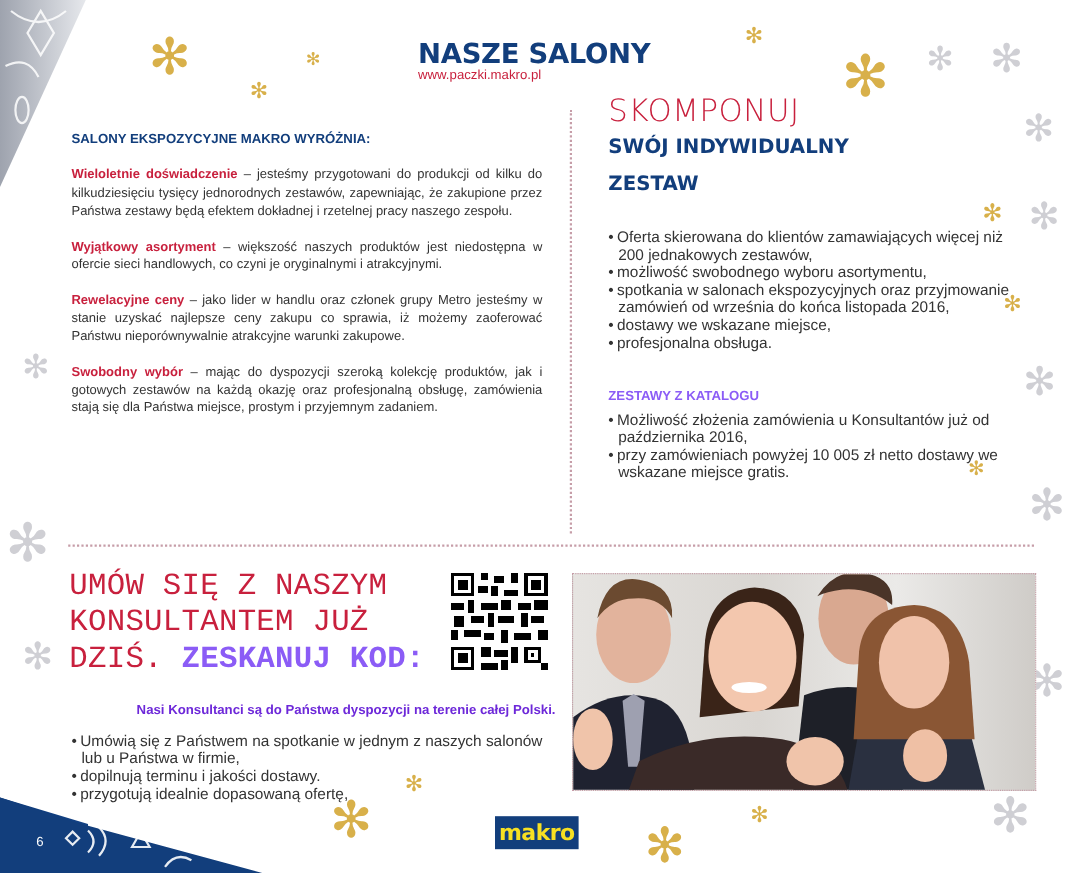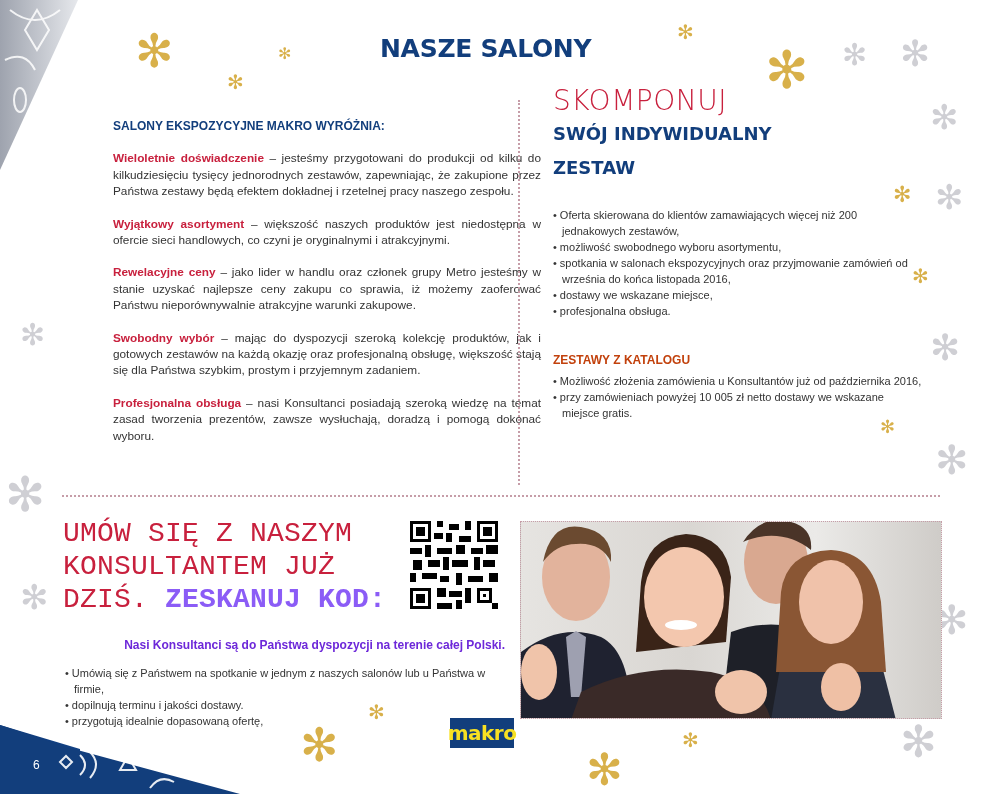--- a/index.html
+++ b/index.html
@@ -8,48 +8,48 @@
 
   .left-deco { position:absolute; left:0; top:0; width:80px; height:794px; }
   .flake { position:absolute; font-family:"DejaVu Sans", sans-serif; line-height:1; }
   .flake.gold { color:#d8b04a; }
   .flake.silver { color:#cfcfd4; }
 
   .header { position:absolute; left:380px; top:34px; width:230px; text-align:left; }
   .header h1 { font-family:"DejaVu Sans", sans-serif; font-weight:bold; font-size:25px; color:#123e7c; letter-spacing:-0.3px; }
   .header .url { font-size:12px; color:#c8203d; margin-top:-2px; }
 
-  .left-col { position:absolute; left:65px; top:118px; width:428px; font-size:11.8px; line-height:16.4px;margin-left:48px; }
+  .left-col { position:absolute; left:65px; top:118px; width:428px; font-size:11.8px; line-height:16.4px; }
   .left-col .sec-title { font-weight:bold; color:#123e7c; font-size:12px; margin-bottom:16px; }
   .left-col p { text-align:justify; margin-bottom:16px; color:#333; }
   .left-col p b { color:#c8203d; }
 
   .vdivider { position:absolute; left:518px; top:100px; height:385px; border-left:2px dotted #c69da8; }
   .hdivider { position:absolute; left:62px; top:495px; width:878px; border-top:2px dotted #c69da8; }
 
   .right-col { position:absolute; left:553px; top:85px; width:370px; }
   .right-col .t1 { font-family:"DejaVu Sans", sans-serif; font-weight:200; font-size:28px; color:#c8203d; letter-spacing:0.5px; line-height:32px; }
   .right-col .t2 { font-family:"DejaVu Sans", sans-serif; font-weight:bold; font-size:18px; color:#123e7c; line-height:34px; }
-  .bullets { list-style:none; font-size:11px; line-height:16px; color:#333; }
+  .bullets { list-style:none; font-size:14px; line-height:16px; color:#333; }
   .bullets li { padding-left:9px; text-indent:-9px; }
   .bullets li::before { content:"\2022"; margin-right:3px; }
   .list1 { margin-top:22px; }
-  .cat-title { margin-top:34px; font-weight:bold; color:#c2410c; font-size:12px; margin-bottom:6px; }
+  .cat-title { margin-top:34px; font-weight:bold; color:#8b5cf6; font-size:12px; margin-bottom:6px; }
 
   .cta { position:absolute; left:63px; top:517px; width:340px; font-family:Liberation Mono, monospace; font-size:28px; line-height:33px; color:#c8203d; font-weight:200; letter-spacing:0.2px; }
   .cta b { color:#8b5cf6; font-weight:bold; }
   .qr { position:absolute; left:409px; top:521px; width:90px; height:88px; }
 
   .consult { position:absolute; left:65px; top:638px; width:440px; }
   .consult .ct { font-weight:bold; color:#6d28d9; font-size:12px; margin-bottom:13px;text-align:right; }
 
   .photo { position:absolute; left:520px; top:521px; width:422px; height:198px; overflow:hidden; border:1px dotted #c69da8;
            background:linear-gradient(90deg,#e6e4e1 0%,#d9d6d2 40%,#ebeae8 70%,#cfccc8 100%); }
 
-  .logo { position:absolute; left:450px; top:718px; width:64px; height:30px; background:#123e7c; display:flex; align-items:center; justify-content:center; }
+  .logo { position:absolute; left:450px; top:742px; width:76px; height:30px; background:#123e7c; display:flex; align-items:center; justify-content:center; }
   .logo span { color:#f7e022; font-weight:bold; font-size:20px; font-family:"DejaVu Sans", sans-serif; letter-spacing:-0.5px; }
 
   .pagenum { position:absolute; left:33px; top:758px; font-size:12px; color:#ffffff; }
 </style>
 </head>
 <body>
 
 <svg class="left-deco" viewBox="0 0 80 794" preserveAspectRatio="none">
   <defs>
     <linearGradient id="silv" x1="0" y1="0" x2="1" y2="0">
@@ -103,29 +103,29 @@
 <span class="flake silver" style="left:930px;top:330px;font-size:36px">✻</span>
 <span class="flake silver" style="left:935px;top:440px;font-size:40px">✻</span>
 <span class="flake silver" style="left:935px;top:600px;font-size:40px">✻</span>
 <span class="flake silver" style="left:900px;top:720px;font-size:44px">✻</span>
 <span class="flake silver" style="left:20px;top:320px;font-size:30px">✻</span>
 <span class="flake silver" style="left:5px;top:470px;font-size:48px">✻</span>
 <span class="flake silver" style="left:20px;top:580px;font-size:34px">✻</span>
 
 <div class="header">
   <h1>NASZE SALONY</h1>
+  <div class="url">www.paczki.makro.pl</div>
 </div>
 
 <div class="left-col">
   <div class="sec-title">SALONY EKSPOZYCYJNE MAKRO WYRÓŻNIA:</div>
   <p><b>Wieloletnie doświadczenie</b><span> – jesteśmy przygotowani do produkcji od kilku do kilkudziesięciu tysięcy jednorodnych zestawów, zapewniając, że zakupione przez Państwa zestawy będą efektem dokładnej i rzetelnej pracy naszego zespołu.</span></p>
   <p><b>Wyjątkowy asortyment</b><span> – większość naszych produktów jest niedostępna w ofercie sieci handlowych, co czyni je oryginalnymi i atrakcyjnymi.</span></p>
   <p><b>Rewelacyjne ceny</b><span> – jako lider w handlu oraz członek grupy Metro jesteśmy w stanie uzyskać najlepsze ceny zakupu co sprawia, iż możemy zaoferować Państwu nieporównywalnie atrakcyjne warunki zakupowe.</span></p>
-  <p><b>Swobodny wybór</b><span> – mając do dyspozycji szeroką kolekcję produktów, jak i gotowych zestawów na każdą okazję oraz profesjonalną obsługę, większość stają się dla Państwa szybkim, prostym i przyjemnym zadaniem.</span></p>
-  <p><b>Profesjonalna obsługa</b><span> – nasi Konsultanci posiadają szeroką wiedzę na temat zasad tworzenia prezentów, zawsze wysłuchają, doradzą i pomogą dokonać wyboru.</span></p>
+  <p><b>Swobodny wybór</b><span> – mając do dyspozycji szeroką kolekcję produktów, jak i gotowych zestawów na każdą okazję oraz profesjonalną obsługę, zamówienia stają się dla Państwa miejsce, prostym i przyjemnym zadaniem.</span></p>
 </div>
 
 <div class="vdivider"></div>
 <div class="hdivider"></div>
 
 <div class="right-col">
   <div class="t1">SKOMPONUJ</div>
   <div class="t2">SWÓJ INDYWIDUALNY</div>
   <div class="t2">ZESTAW</div>
   <ul class="bullets list1">

